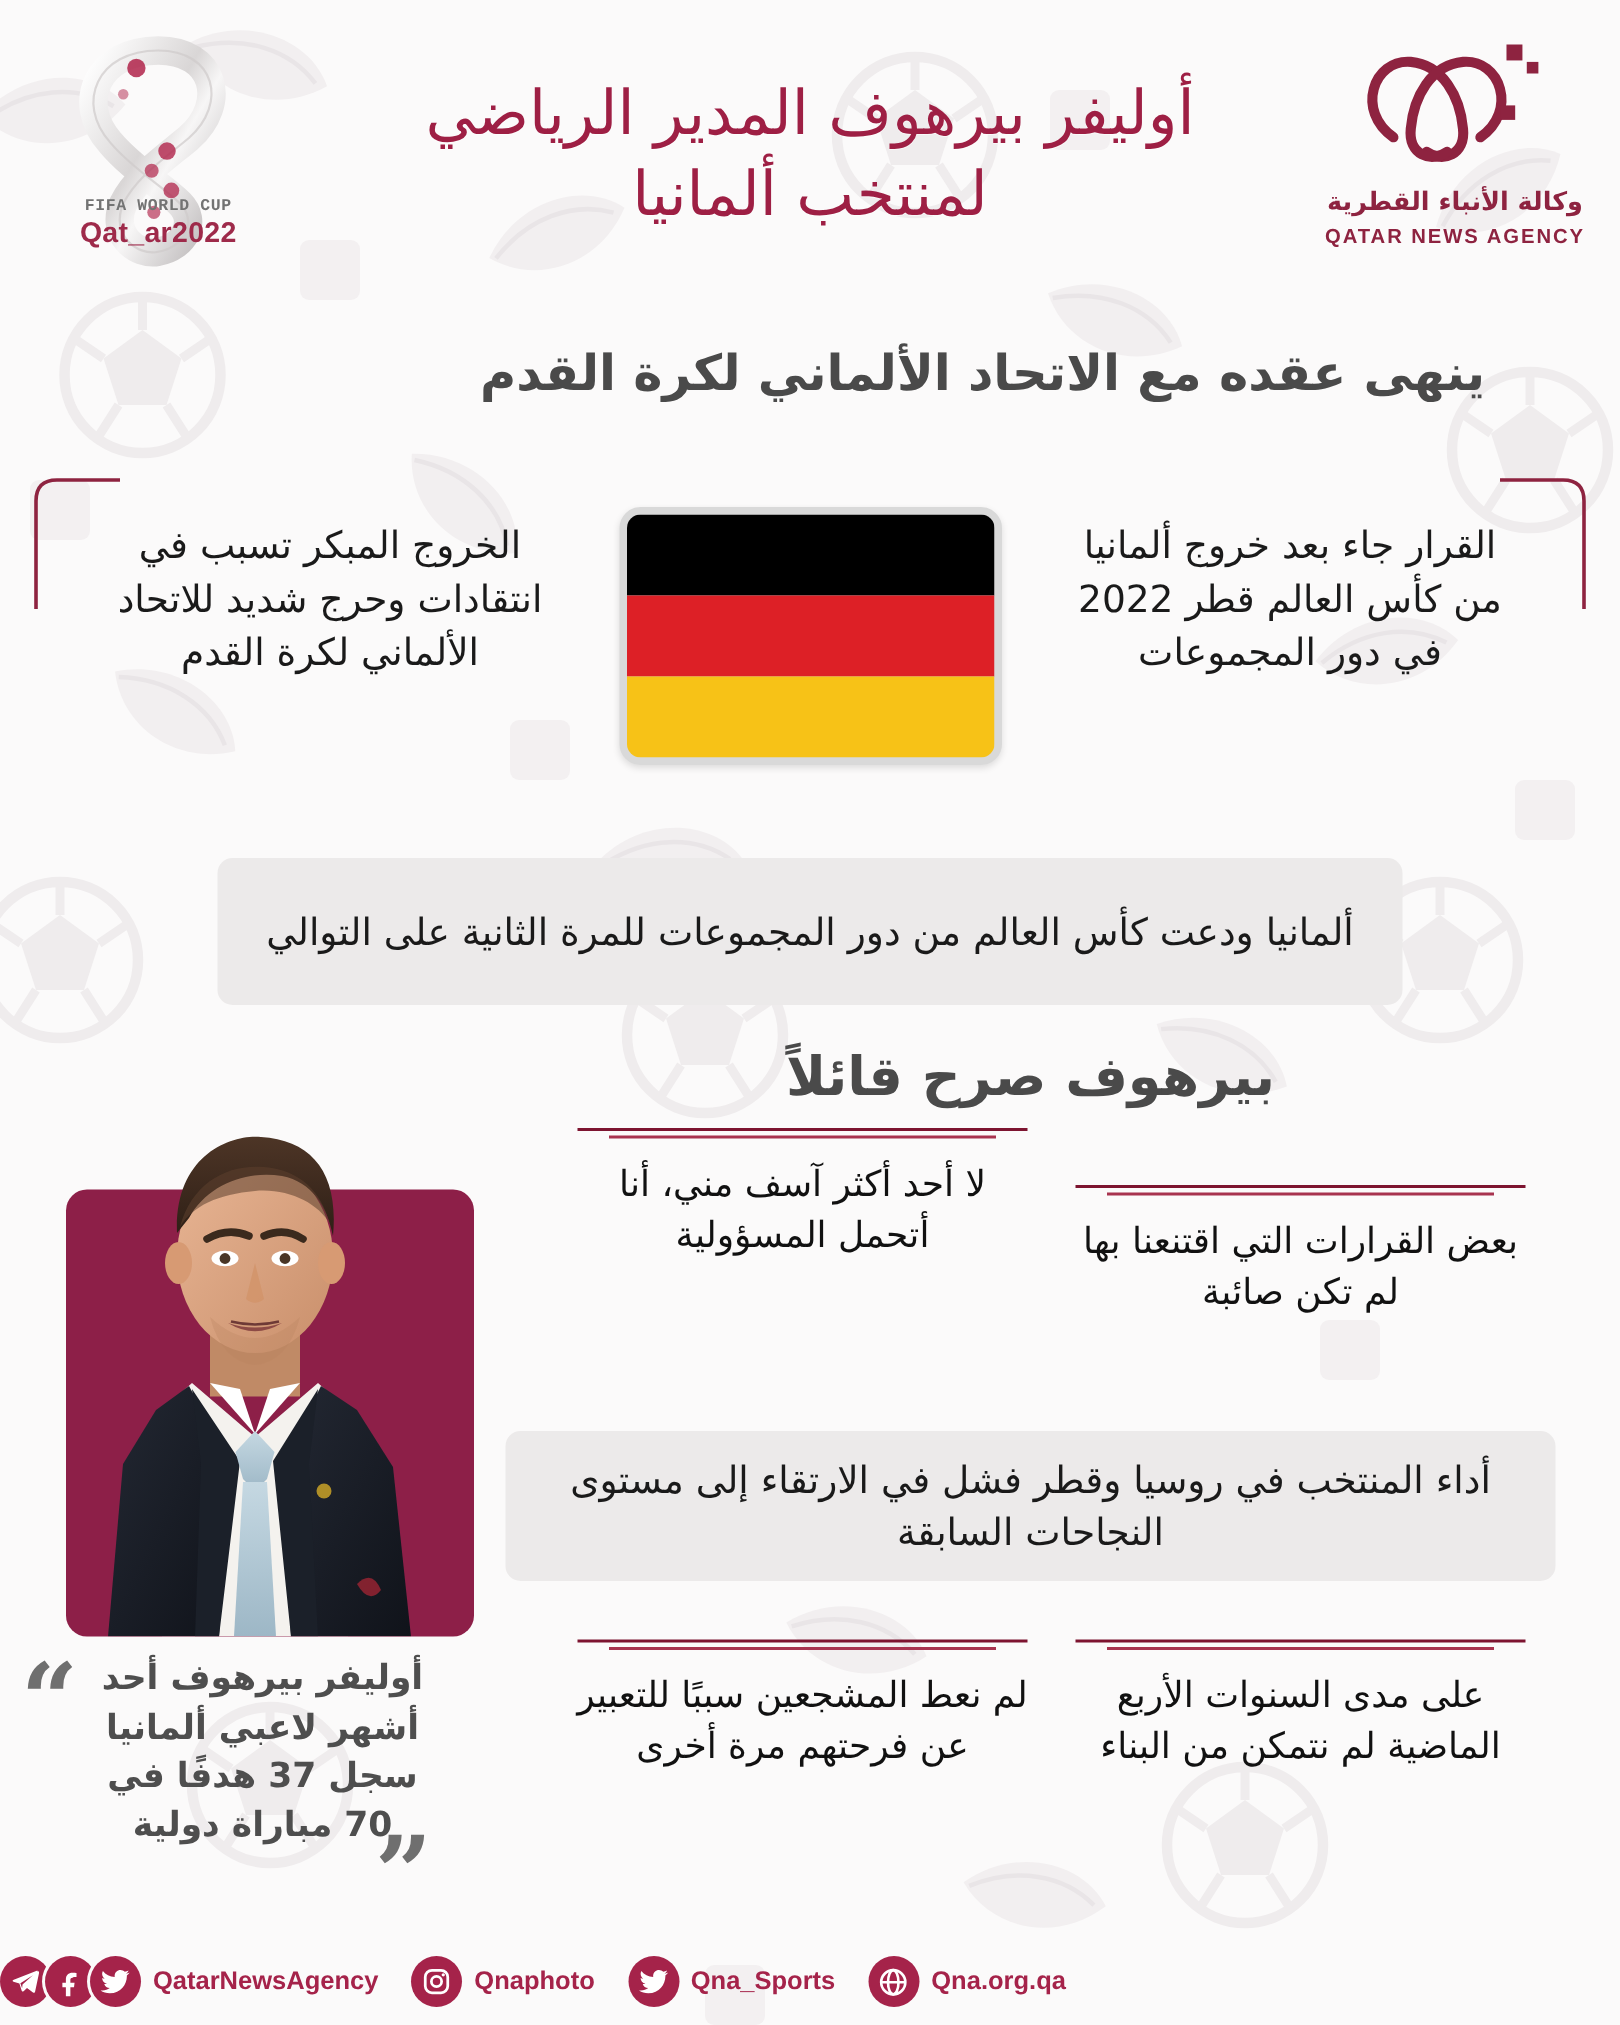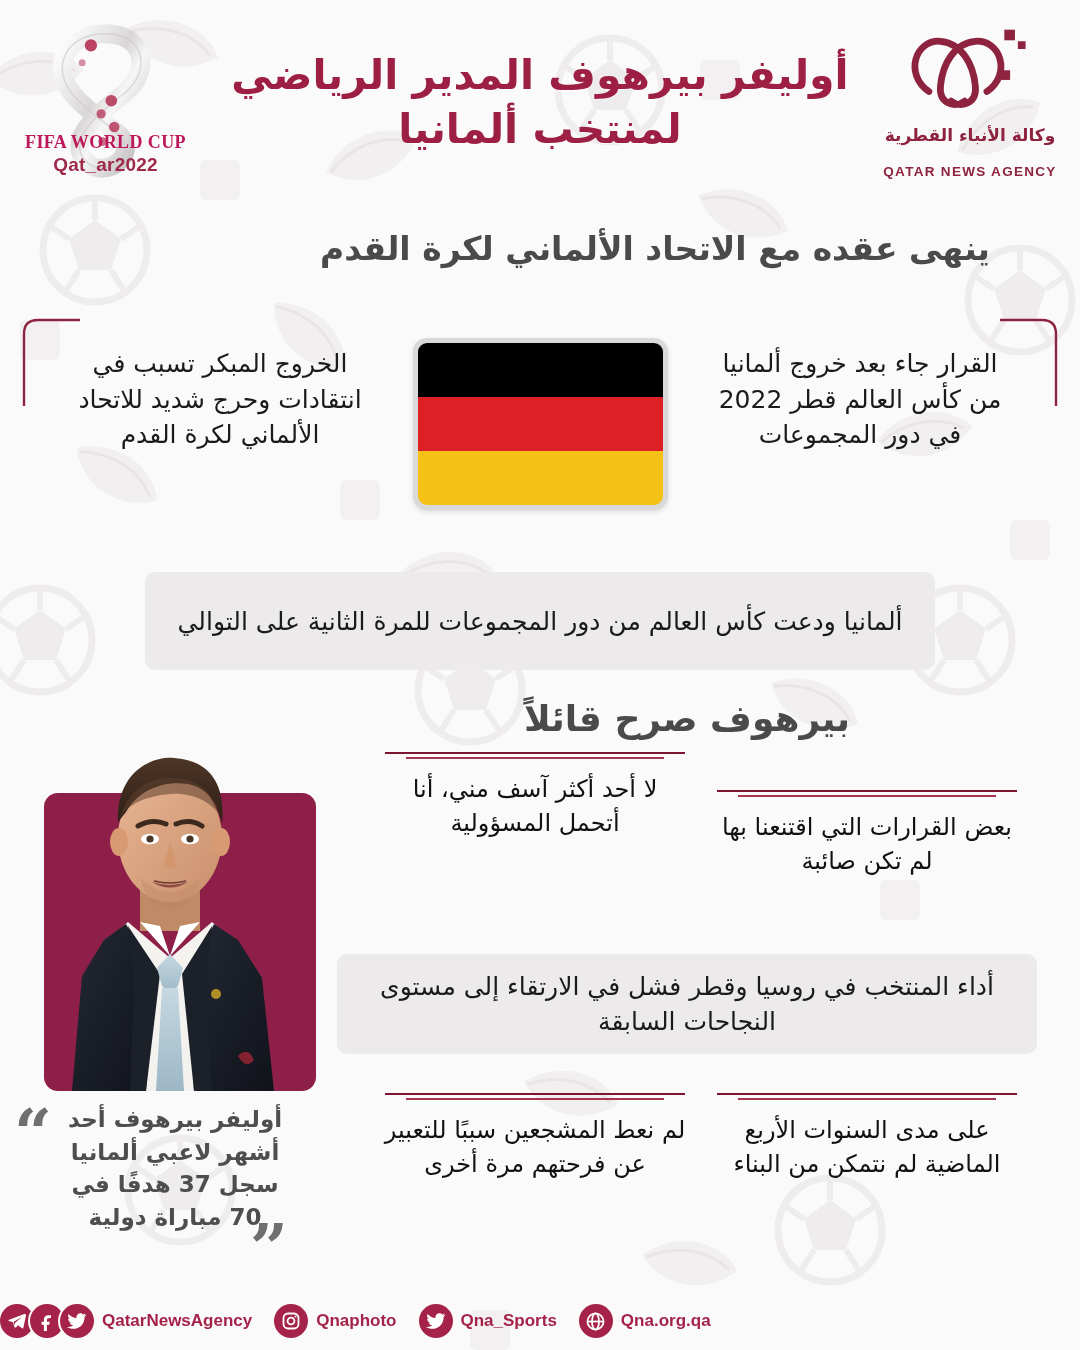--- a/index.html
+++ b/index.html
@@ -29,50 +29,50 @@
     position: absolute; top: 0; left: 0;
     width: 1080px; height: 200px;
   }
   #fifa-logo {
     position: absolute; left: 18px; top: 22px;
     width: 175px; height: 160px;
     text-align: center;
   }
   #fifa-logo .mark { width: 175px; height: 108px; }
   #fifa-logo .l1 {
-    font-family: Liberation Serif, serif;
-    font-weight: bold; font-size: 18px; letter-spacing: .4px;
-    color: #be185d; margin-top: 2px; direction: ltr;
+    font-family: Liberation Mono, monospace;
+    font-weight: bold; font-size: 11px; letter-spacing: .4px;
+    color: #737373; margin-top: 2px; direction: ltr;
   }
   #fifa-logo .l2 {
     font-family: "Liberation Sans", sans-serif;
     font-weight: bold; font-size: 19px; letter-spacing: .2px;
     color: #9e2a4a; margin-top: 1px; direction: ltr;
   }
   #qna-logo {
     position: absolute; right: 20px; top: 20px;
     width: 180px; height: 165px;
     text-align: center;
   }
   #qna-logo .mark { width: 145px; height: 100px; margin: 0 auto; }
   #qna-logo .ar {
     font-size: 17px; font-weight: bold; color: #8e2340;
     margin-top: 5px; direction: rtl;
   }
   #qna-logo .en {
     font-family: "Liberation Sans", sans-serif;
     font-size: 13.5px; font-weight: bold; letter-spacing: 1.3px;
-    color: #8e2340; margin-top: 19px; direction: ltr;
+    color: #8e2340; margin-top: 5px; direction: ltr;
   }
   #main-title {
     position: absolute; left: 215px; top: 48px;
     width: 650px;
     text-align: center;
     color: #9e1f44;
-    font-size: 41px; font-weight: bold; line-height: 1.32;
+    font-size: 41px; font-weight: normal; line-height: 1.32;
     direction: rtl;
     text-shadow: 0 1px 0 rgba(255,255,255,.6);
   }
 
   
   #subtitle {
     position: absolute; left: 90px; top: 228px;
     width: 900px; text-align: right;
     color: #4a4a4a; font-size: 33px; font-weight: bold;
     line-height: 1.3; direction: rtl;

